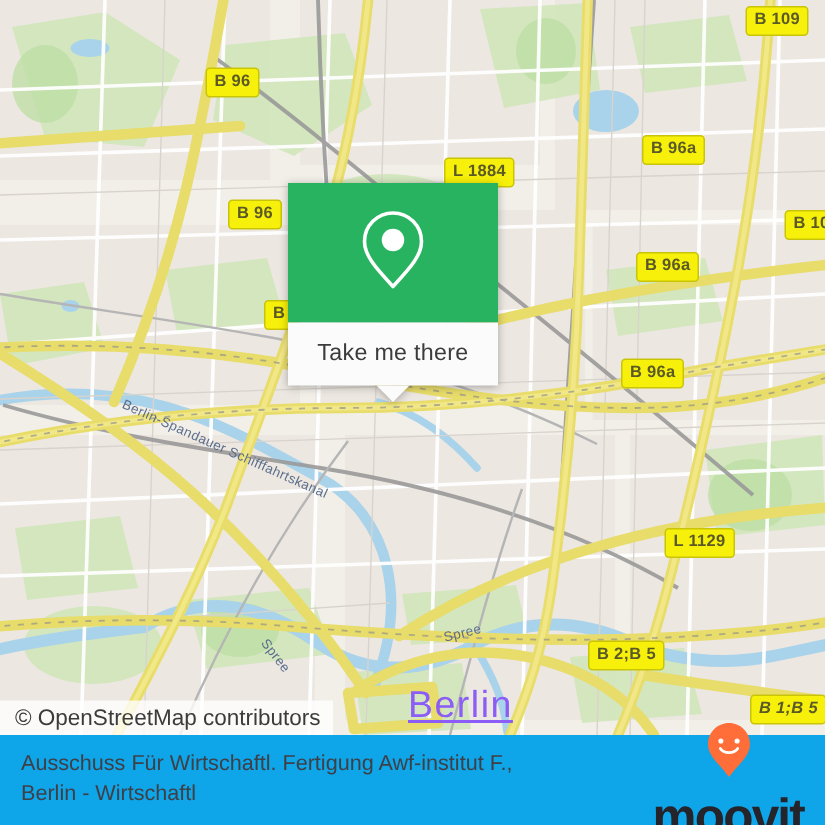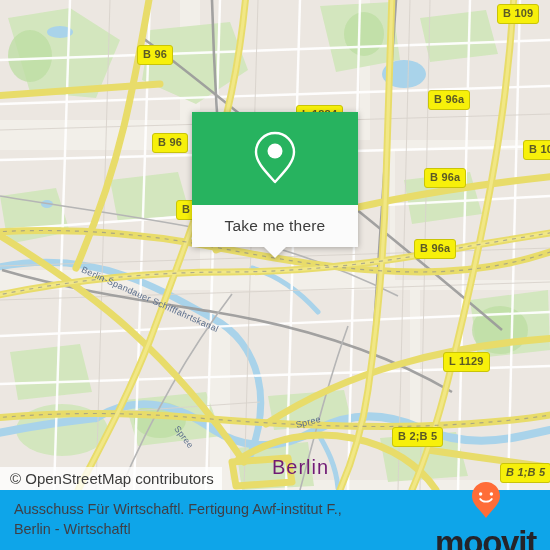--- a/index.html
+++ b/index.html
@@ -36,24 +36,25 @@
     font-weight: bold;
     line-height: 1;
     padding: 3px 5px 4px 5px;
     white-space: nowrap;
     letter-spacing: .2px;
   }
 
   
   .place-major {
     position: absolute;
-    color: #701a75;
-    font-size: 20px;
+    color: #8b5cf6;
+    font-size: 25px;
     letter-spacing: 1px;
     white-space: nowrap;
+    text-decoration: underline;
   }
   .water-label {
     position: absolute;
     color: #5b6e8c;
     font-size: 9px;
     white-space: nowrap;
     letter-spacing: .3px;
   }
 
   
@@ -66,22 +67,22 @@
     padding: 0 8px 0 10px;
     background: rgba(255,255,255,0.78);
     color: #3b3b3b;
     font-size: 15px;
     white-space: nowrap;
   }
 
   
   #popup {
     position: absolute;
-    left: 192px; top: 112px;
-    width: 166px;
+    left: 192px; top: 122px;
+    width: 140px;
     filter: drop-shadow(0 1px 3px rgba(0,0,0,0.30));
   }
   #popup-top {
     height: 93px;
     background: #27b35f;
     display: flex;
     align-items: center;
     justify-content: center;
   }
   #popup-bottom {

